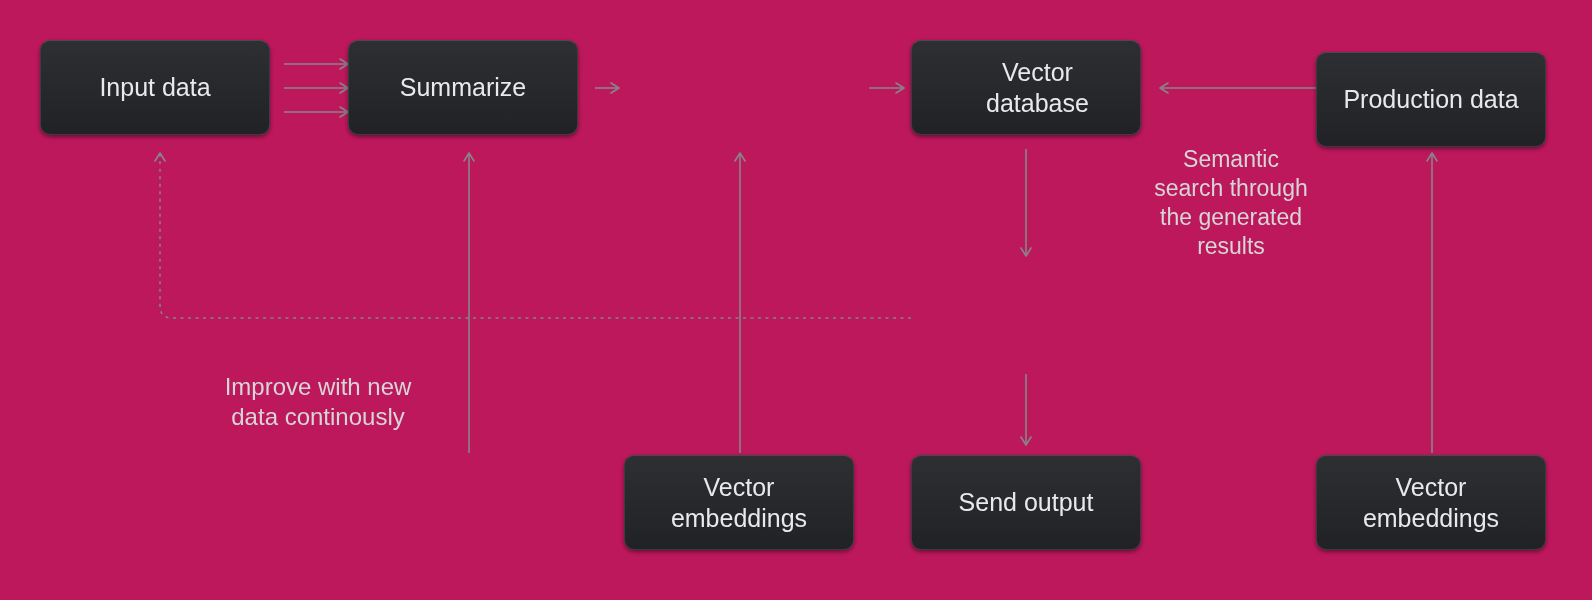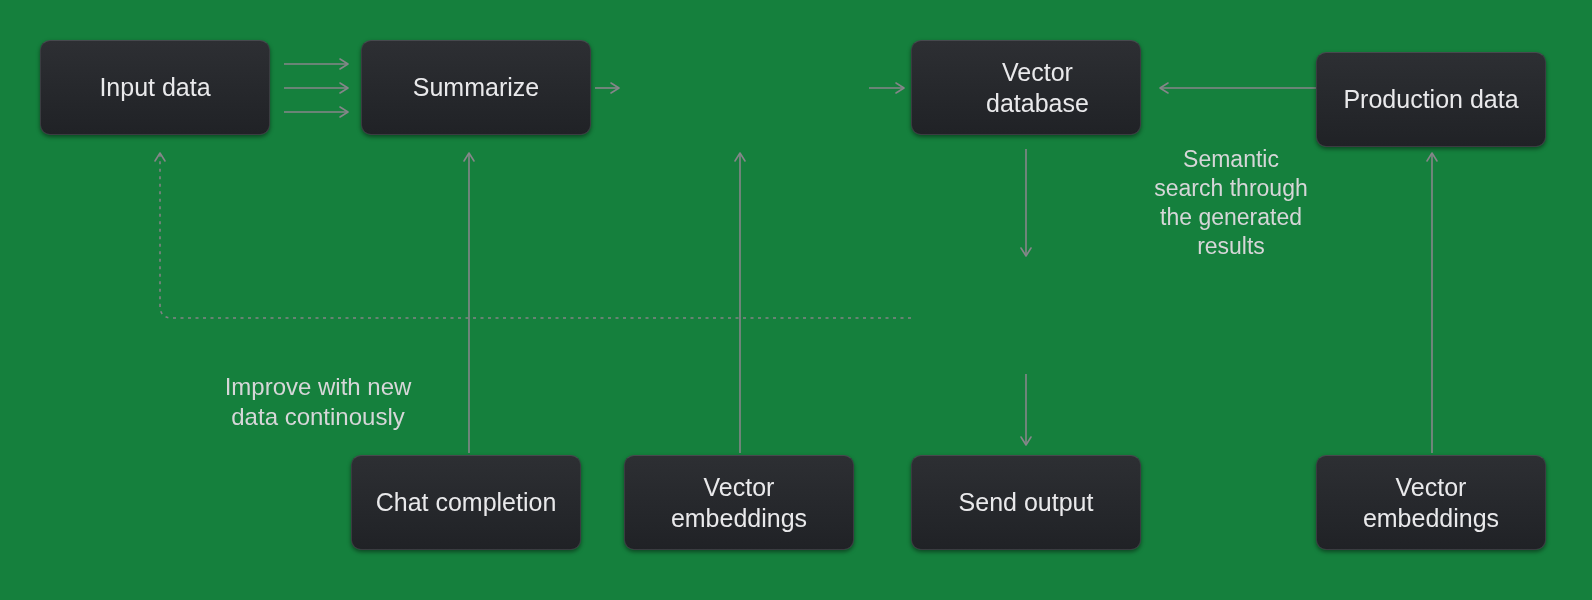--- a/index.html
+++ b/index.html
@@ -1,20 +1,20 @@
 <!DOCTYPE html>
 <html><head>
 <meta charset="utf-8">
 <style>
   html, body { margin: 0; padding: 0; background: #0c0c0d; }
   #canvas {
     position: relative;
     width: 1592px;
     height: 600px;
-    background: #15803d;
+    background: #be185d;
     overflow: hidden;
     font-family: "Liberation Sans", "DejaVu Sans", sans-serif;
   }
   .node {
     position: absolute;
     width: 230px;
     height: 95px;
     border-radius: 10px;
     background: linear-gradient(180deg, #2d2f33 0%, #202226 100%);
     border: 1px solid #3a3c41;
@@ -24,21 +24,21 @@
     align-items: center;
     justify-content: center;
     text-align: center;
     color: #e9e9eb;
     font-size: 25px;
     line-height: 1.22;
     box-sizing: border-box;
     padding: 4px 14px;
   }
   .n-input            { left: 40px;   top: 40px; }
-  .n-summarize        { left: 361px;  top: 40px; }
+  .n-summarize        { left: 348px;  top: 40px; }
   .n-vectorize        { left: 624px;  top: 40px; }
   .n-vectordb         { left: 911px;  top: 40px; padding-left: 37px; }
   .n-production       { left: 1316px; top: 52px; }
   .n-found            { left: 911px;  top: 267px; }
   .n-chat             { left: 351px;  top: 455px; }
   .n-embed-left       { left: 624px;  top: 455px; }
   .n-send             { left: 911px;  top: 455px; }
   .n-embed-right      { left: 1316px; top: 455px; }
   .ann {
     position: absolute;
@@ -90,23 +90,20 @@
   </div>
   <div class="node n-summarize">
     <span>Summarize</span>
   </div>
   <div class="node n-vectordb">
     <span>Vector database</span>
   </div>
   <div class="node n-production">
     <span>Production data</span>
   </div>
-  <div class="node n-chat">
-    <span>Chat completion</span>
-  </div>
   <div class="node n-embed-left">
     <span>Vector embeddings</span>
   </div>
   <div class="node n-send">
     <span>Send output</span>
   </div>
   <div class="node n-embed-right">
     <span>Vector embeddings</span>
   </div>
 

